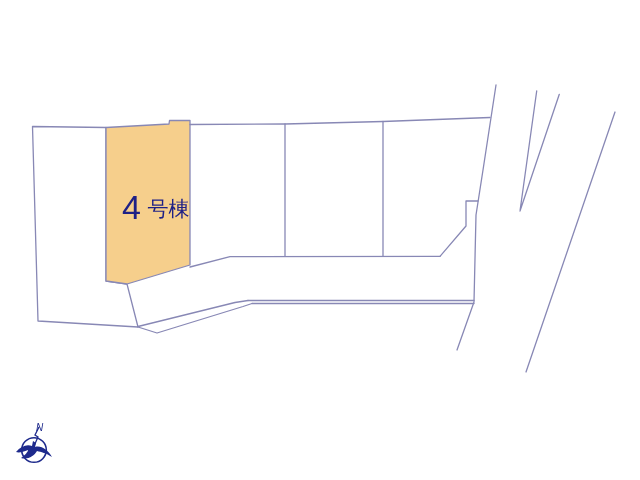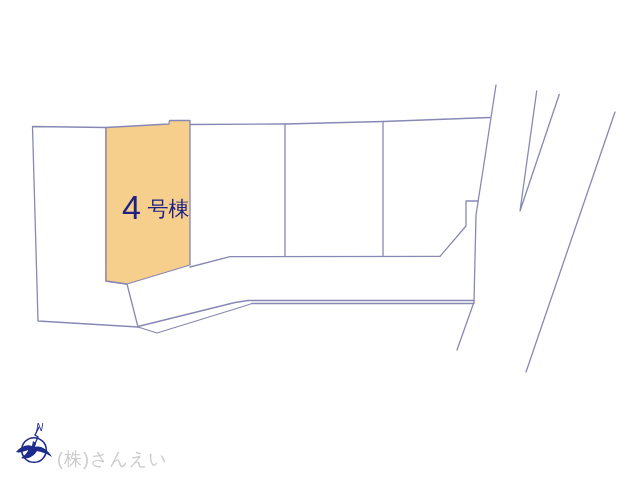--- a/index.html
+++ b/index.html
@@ -63,15 +63,14 @@
       <circle cx="34" cy="450" r="12.3" fill="none" stroke-width="1.6" stroke="#1e2a8c"></circle>
       <path d="M16,452 C21,446 27,444 32,446 L33,441 L36,443 L35,447
                C41,445 48,450 52,457 C46,453 41,452 37,451
                C34,456 28,460 21,458 C25,455 28,452 28,450
                C23,452 19,453 16,452 Z"></path>
       <path d="M34,446 L38,437 L35,435 L39,427" fill="none" stroke-width="1.3" stroke="#1e2a8c"></path>
       <text x="36" y="431" font-size="10" font-style="italic">N</text>
     </g>
   </svg>
 
-  <div class="watermark">(株)さんえい</div>
 
 </div>
 
 </body></html>

